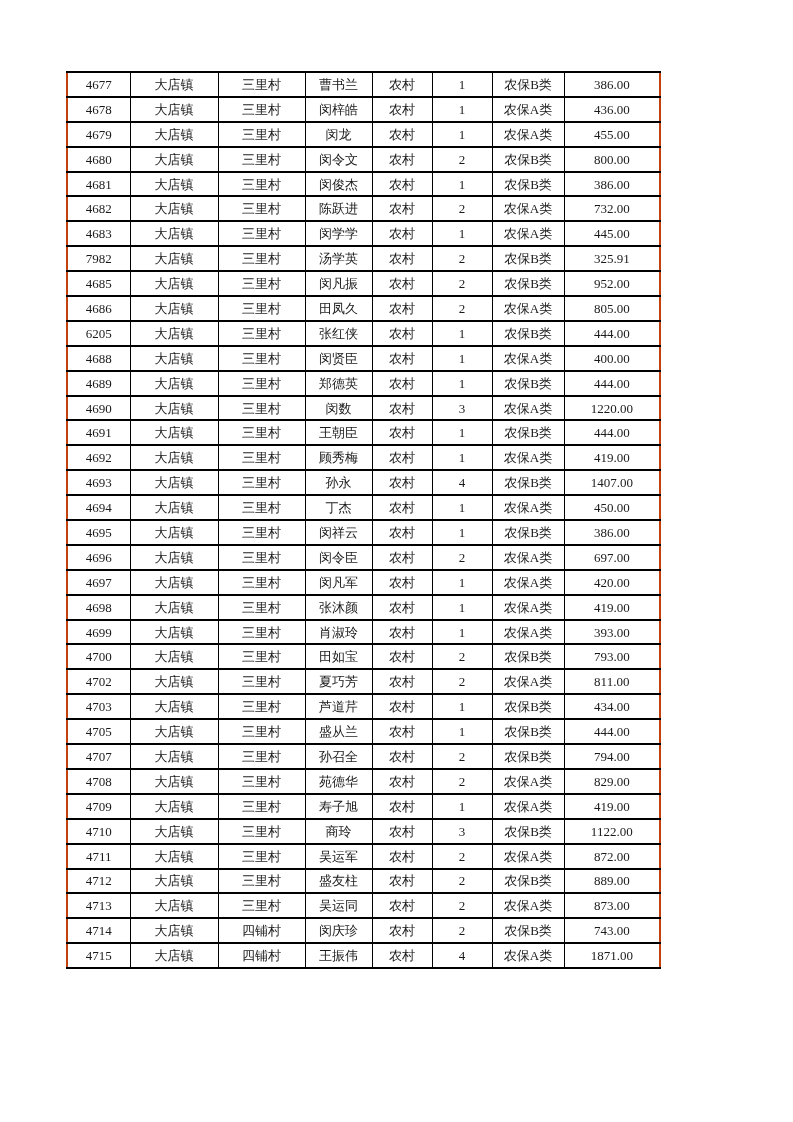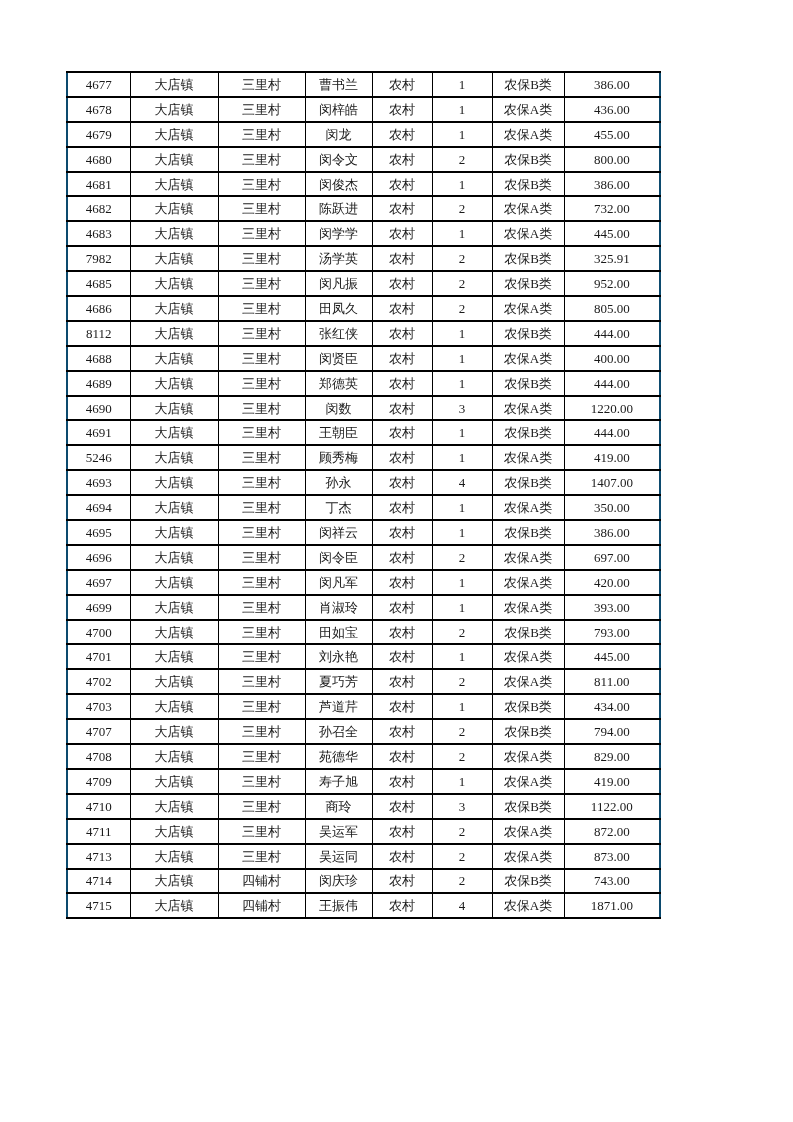--- a/index.html
+++ b/index.html
@@ -22,21 +22,21 @@
     height: 1122px;
     background: #ffffff;
     overflow: hidden;
   }
   table.roster {
     position: absolute;
     left: 66px;
     top: 71px;
     border-collapse: collapse;
     table-layout: fixed;
-    border: 2px solid #0c4a6e;
+    border: 2px solid #c2410c;
   }
   table.roster td {
     border-left: 1px solid #000000;
     border-right: 1px solid #000000;
     border-top: 2px solid #000000;
     border-bottom: 2px solid #000000;
     padding: 0;
     height: 22.9px;
     text-align: center;
     vertical-align: middle;
@@ -174,21 +174,21 @@
     <td>大店镇</td>
     <td>三里村</td>
     <td>田凤久</td>
     <td>农村</td>
     <td>2</td>
     <td>农保A类</td>
     <td>805.00</td>
   </tr>
 
   <tr>
-    <td>8112</td>
+    <td>6205</td>
     <td>大店镇</td>
     <td>三里村</td>
     <td>张红侠</td>
     <td>农村</td>
     <td>1</td>
     <td>农保B类</td>
     <td>444.00</td>
   </tr>
 
   <tr>
@@ -229,21 +229,21 @@
     <td>大店镇</td>
     <td>三里村</td>
     <td>王朝臣</td>
     <td>农村</td>
     <td>1</td>
     <td>农保B类</td>
     <td>444.00</td>
   </tr>
 
   <tr>
-    <td>5246</td>
+    <td>4692</td>
     <td>大店镇</td>
     <td>三里村</td>
     <td>顾秀梅</td>
     <td>农村</td>
     <td>1</td>
     <td>农保A类</td>
     <td>419.00</td>
   </tr>
 
   <tr>
@@ -258,21 +258,21 @@
   </tr>
 
   <tr>
     <td>4694</td>
     <td>大店镇</td>
     <td>三里村</td>
     <td>丁杰</td>
     <td>农村</td>
     <td>1</td>
     <td>农保A类</td>
-    <td>350.00</td>
+    <td>450.00</td>
   </tr>
 
   <tr>
     <td>4695</td>
     <td>大店镇</td>
     <td>三里村</td>
     <td>闵祥云</td>
     <td>农村</td>
     <td>1</td>
     <td>农保B类</td>
@@ -294,20 +294,30 @@
     <td>4697</td>
     <td>大店镇</td>
     <td>三里村</td>
     <td>闵凡军</td>
     <td>农村</td>
     <td>1</td>
     <td>农保A类</td>
     <td>420.00</td>
   </tr>
 
+  <tr>
+    <td>4698</td>
+    <td>大店镇</td>
+    <td>三里村</td>
+    <td>张沐颜</td>
+    <td>农村</td>
+    <td>1</td>
+    <td>农保A类</td>
+    <td>419.00</td>
+  </tr>
 
   <tr>
     <td>4699</td>
     <td>大店镇</td>
     <td>三里村</td>
     <td>肖淑玲</td>
     <td>农村</td>
     <td>1</td>
     <td>农保A类</td>
     <td>393.00</td>
@@ -317,30 +327,20 @@
     <td>4700</td>
     <td>大店镇</td>
     <td>三里村</td>
     <td>田如宝</td>
     <td>农村</td>
     <td>2</td>
     <td>农保B类</td>
     <td>793.00</td>
   </tr>
 
-  <tr>
-    <td>4701</td>
-    <td>大店镇</td>
-    <td>三里村</td>
-    <td>刘永艳</td>
-    <td>农村</td>
-    <td>1</td>
-    <td>农保A类</td>
-    <td>445.00</td>
-  </tr>
 
   <tr>
     <td>4702</td>
     <td>大店镇</td>
     <td>三里村</td>
     <td>夏巧芳</td>
     <td>农村</td>
     <td>2</td>
     <td>农保A类</td>
     <td>811.00</td>
@@ -351,20 +351,30 @@
     <td>大店镇</td>
     <td>三里村</td>
     <td>芦道芹</td>
     <td>农村</td>
     <td>1</td>
     <td>农保B类</td>
     <td>434.00</td>
   </tr>
 
 
+  <tr>
+    <td>4705</td>
+    <td>大店镇</td>
+    <td>三里村</td>
+    <td>盛从兰</td>
+    <td>农村</td>
+    <td>1</td>
+    <td>农保B类</td>
+    <td>444.00</td>
+  </tr>
 
 
   <tr>
     <td>4707</td>
     <td>大店镇</td>
     <td>三里村</td>
     <td>孙召全</td>
     <td>农村</td>
     <td>2</td>
     <td>农保B类</td>
@@ -408,20 +418,30 @@
     <td>4711</td>
     <td>大店镇</td>
     <td>三里村</td>
     <td>吴运军</td>
     <td>农村</td>
     <td>2</td>
     <td>农保A类</td>
     <td>872.00</td>
   </tr>
 
+  <tr>
+    <td>4712</td>
+    <td>大店镇</td>
+    <td>三里村</td>
+    <td>盛友柱</td>
+    <td>农村</td>
+    <td>2</td>
+    <td>农保B类</td>
+    <td>889.00</td>
+  </tr>
 
   <tr>
     <td>4713</td>
     <td>大店镇</td>
     <td>三里村</td>
     <td>吴运同</td>
     <td>农村</td>
     <td>2</td>
     <td>农保A类</td>
     <td>873.00</td>

